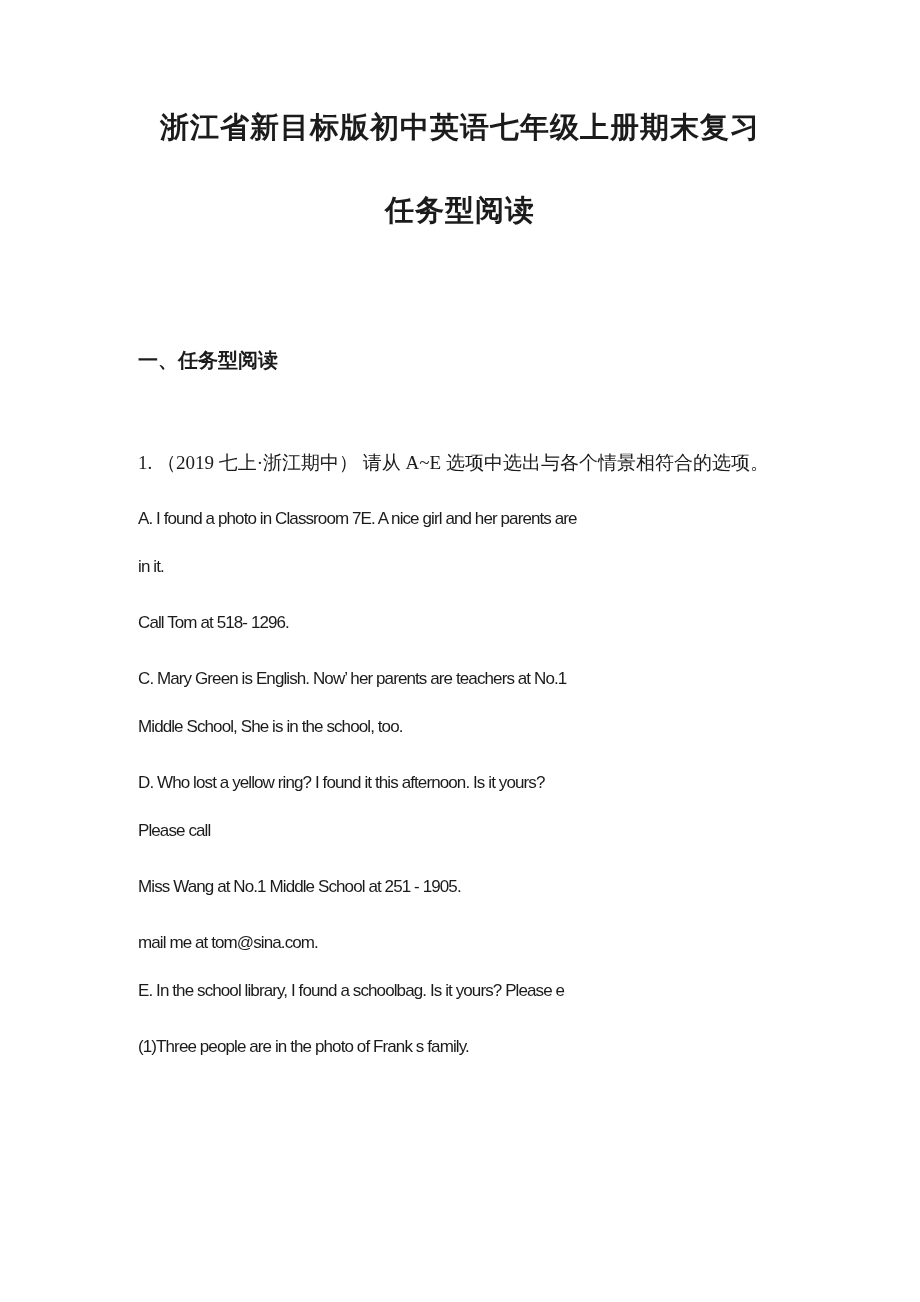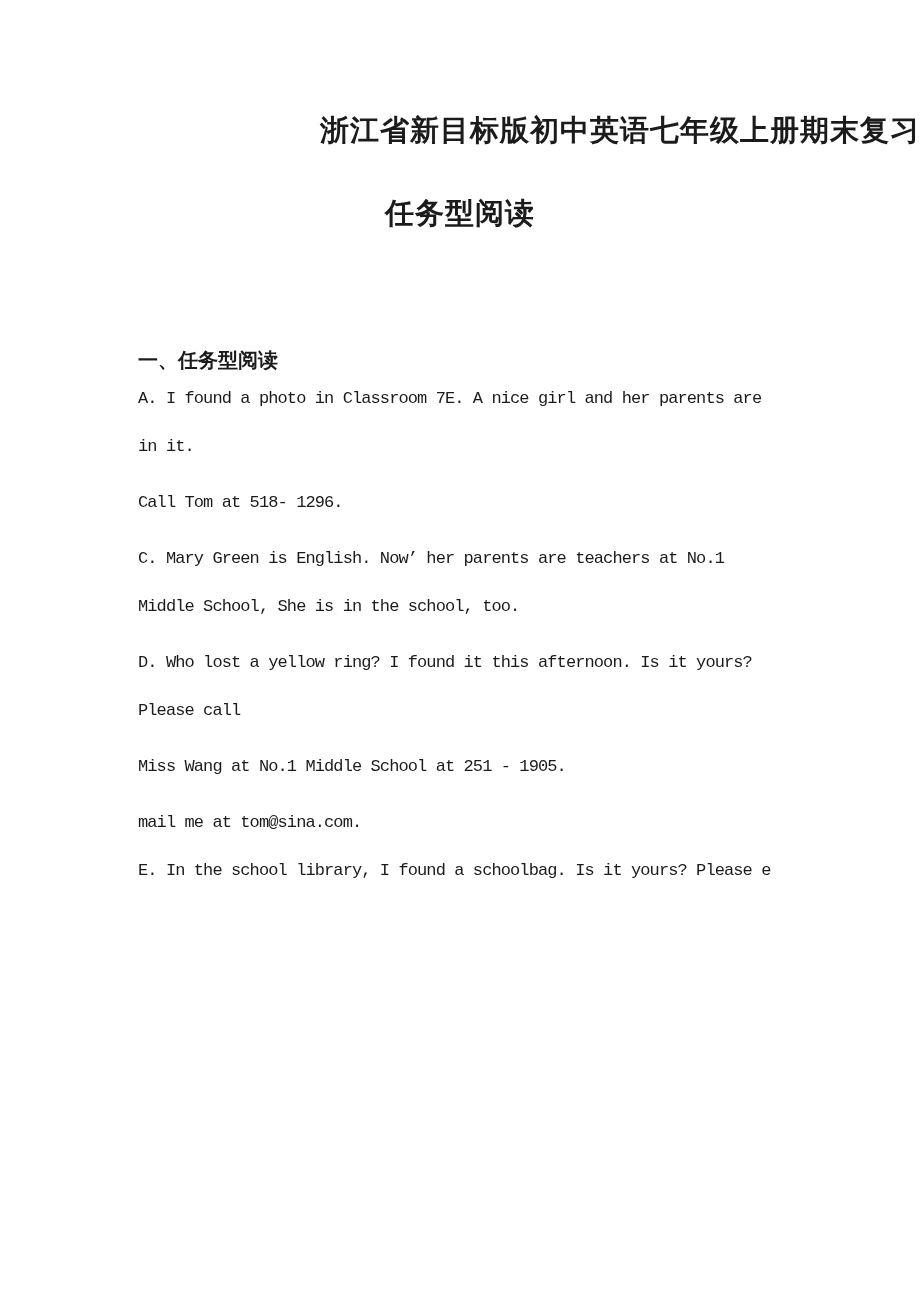--- a/index.html
+++ b/index.html
@@ -11,30 +11,30 @@
   .page {
     position: relative;
     width: 920px;
     height: 1302px;
     background: #ffffff;
     color: #1b1b1b;
     overflow: hidden;
   }
   .doc-title {
     margin: 110px 0 0 0;
-    font-family: Liberation Sans, sans-serif;
+    font-family: Liberation Mono, monospace;
     font-weight: bold;
     font-size: 29px;
     line-height: 40px;
-    text-align: right;
+    text-align: center;
     letter-spacing: 1px;
   }
   .doc-subtitle {
     margin: 43px 0 0 0;
-    font-family: Liberation Serif, serif;
+    font-family: Liberation Mono, monospace;
     font-weight: bold;
     font-size: 29px;
     line-height: 40px;
     text-align: center;
     letter-spacing: 1px;
   }
   .content {
     margin: 0 120px 0 138px;
   }
   .section-heading {
@@ -49,40 +49,41 @@
     font-family: "Liberation Serif", "DejaVu Serif", serif;
     font-size: 19px;
     line-height: 48px;
     white-space: pre;
   }
   .para {
     margin: 0 0 8px 0;
   }
   .line {
     display: block;
-    font-family: Liberation Mono, monospace;
+    font-family: Liberation Sans, sans-serif;
     font-size: 17px;
     line-height: 48px;
     letter-spacing: -0.9px;
     white-space: pre;
   }
 </style>
 </head>
 <body>
 
 <div class="page">
 
   <h1 class="doc-title">浙江省新目标版初中英语七年级上册期末复习</h1>
 
   <h2 class="doc-subtitle">任务型阅读</h2>
 
   <div class="content">
 
     <h3 class="section-heading">一、任务型阅读</h3>
 
+    <p class="intro">1. （2019 七上·浙江期中） 请从 A~E 选项中选出与各个情景相符合的选项。</p>
 
     <p class="para">
       <span class="line">A. I found a photo in Classroom 7E. A nice girl and her parents are</span>
       <span class="line">in it.</span>
     </p>
 
     <p class="para">
       <span class="line">Call Tom at 518- 1296.</span>
     </p>
 
@@ -99,15 +100,18 @@
 
     <p class="para">
       <span class="line">Miss Wang at No.1 Middle School at 251 - 1905.</span>
     </p>
 
     <p class="para">
       <span class="line">mail me at tom@sina.com.</span>
       <span class="line">E. In the school library, I found a schoolbag. Is it yours? Please e</span>
     </p>
 
+    <p class="para">
+      <span class="line">(1)Three people are in the photo of Frank s family.</span>
+    </p>
 
   </div>
 </div>
 
 </body></html>

